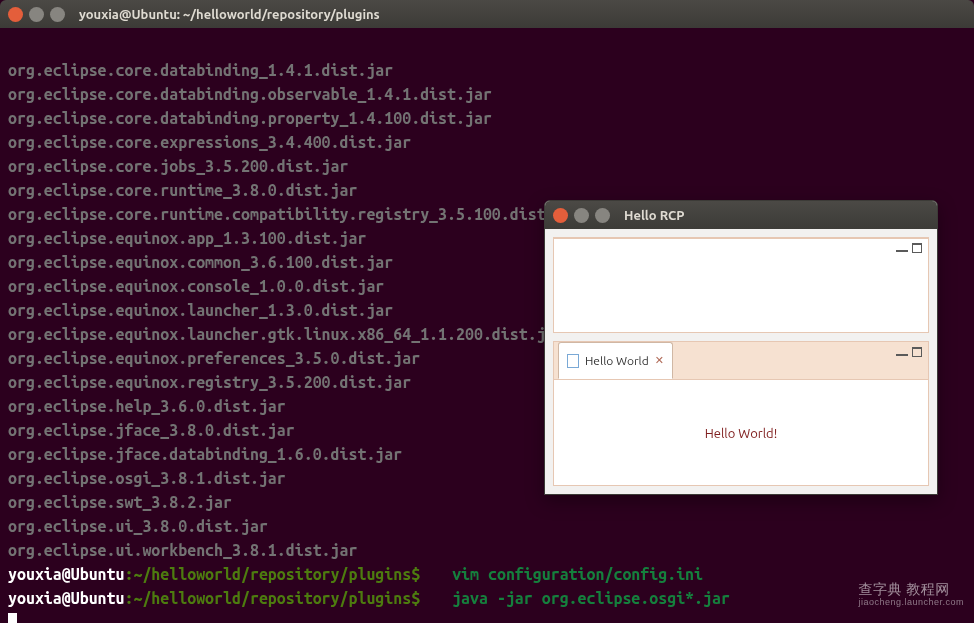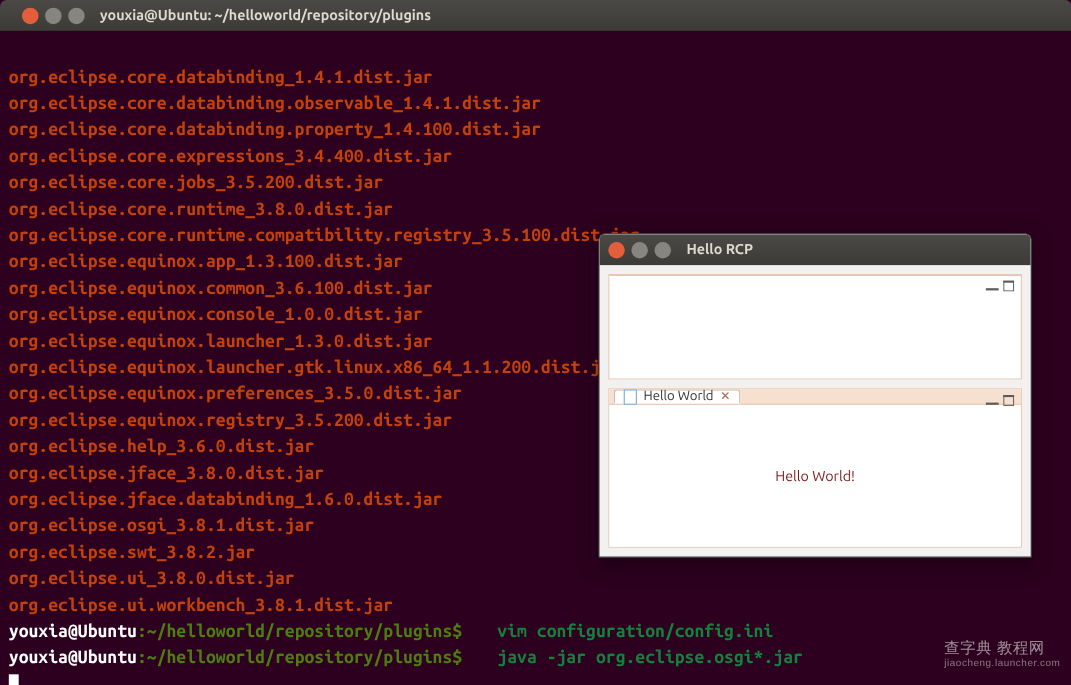--- a/index.html
+++ b/index.html
@@ -19,21 +19,21 @@
   height: 623px;
   background: #2c001e;
   border-radius: 6px 6px 0 0;
   overflow: hidden;
 }
 .term-titlebar {
   height: 28px;
   background: linear-gradient(#4b4945, #3c3b37);
   display: flex;
   align-items: center;
-  padding: 0 20px;
+  padding: 0 8px;
   gap: 6px;
 }
 .tb-btn {
   width: 15px; height: 15px;
   border-radius: 50%;
   display: inline-block;
 }
 .tb-close { background: #e45e3b; }
 .tb-min   { background: #878580; }
 .tb-max   { background: #878580; }
@@ -43,36 +43,36 @@
   font-family: "Ubuntu", sans-serif;
   font-size: 13px;
   font-weight: bold;
 }
 .term-body {
   padding: 6px 8px 2px 8px;
   line-height: 24px;
   white-space: pre;
   font-weight: bold;
 }
-.ls-line { color: #c2410c; }
+.ls-line { color: #737373; }
 .prompt-user { color: #ffffff; }
 .prompt-path { color: #4d7c0f; }
 .prompt-cmd  { color: #15803d; margin-left: 23px; }
 .cursor {
   display: inline-block;
   width: 9px; height: 18px;
   background: #ffffff;
   vertical-align: text-bottom;
 }
 
 
 .popup {
   position: absolute;
   left: 544px;
-  top: 212px;
+  top: 200px;
   width: 394px;
   height: 295px;
   background: #f2f1f0;
   border-radius: 6px 6px 0 0;
   border: 1px solid #3c3b37;
   box-shadow: 0 6px 18px rgba(0,0,0,.35);
   overflow: hidden;
   font-family: "Ubuntu", sans-serif;
 }
 .popup-titlebar {
@@ -113,21 +113,21 @@
   display: flex;
   gap: 4px;
 }
 .win-icon-svg { display:block; }
 
 .tabrow {
   display: flex;
   align-items: center;
   background: #f6e1d1;
   border-bottom: 1px solid #e6c7b3;
-  height: 14px;
+  height: 38px;
   position: relative;
 }
 .tab {
   display: flex;
   align-items: center;
   gap: 6px;
   padding: 0 8px;
   height: 100%;
   background: #ffffff;
   border: 1px solid #d0b7a4;

